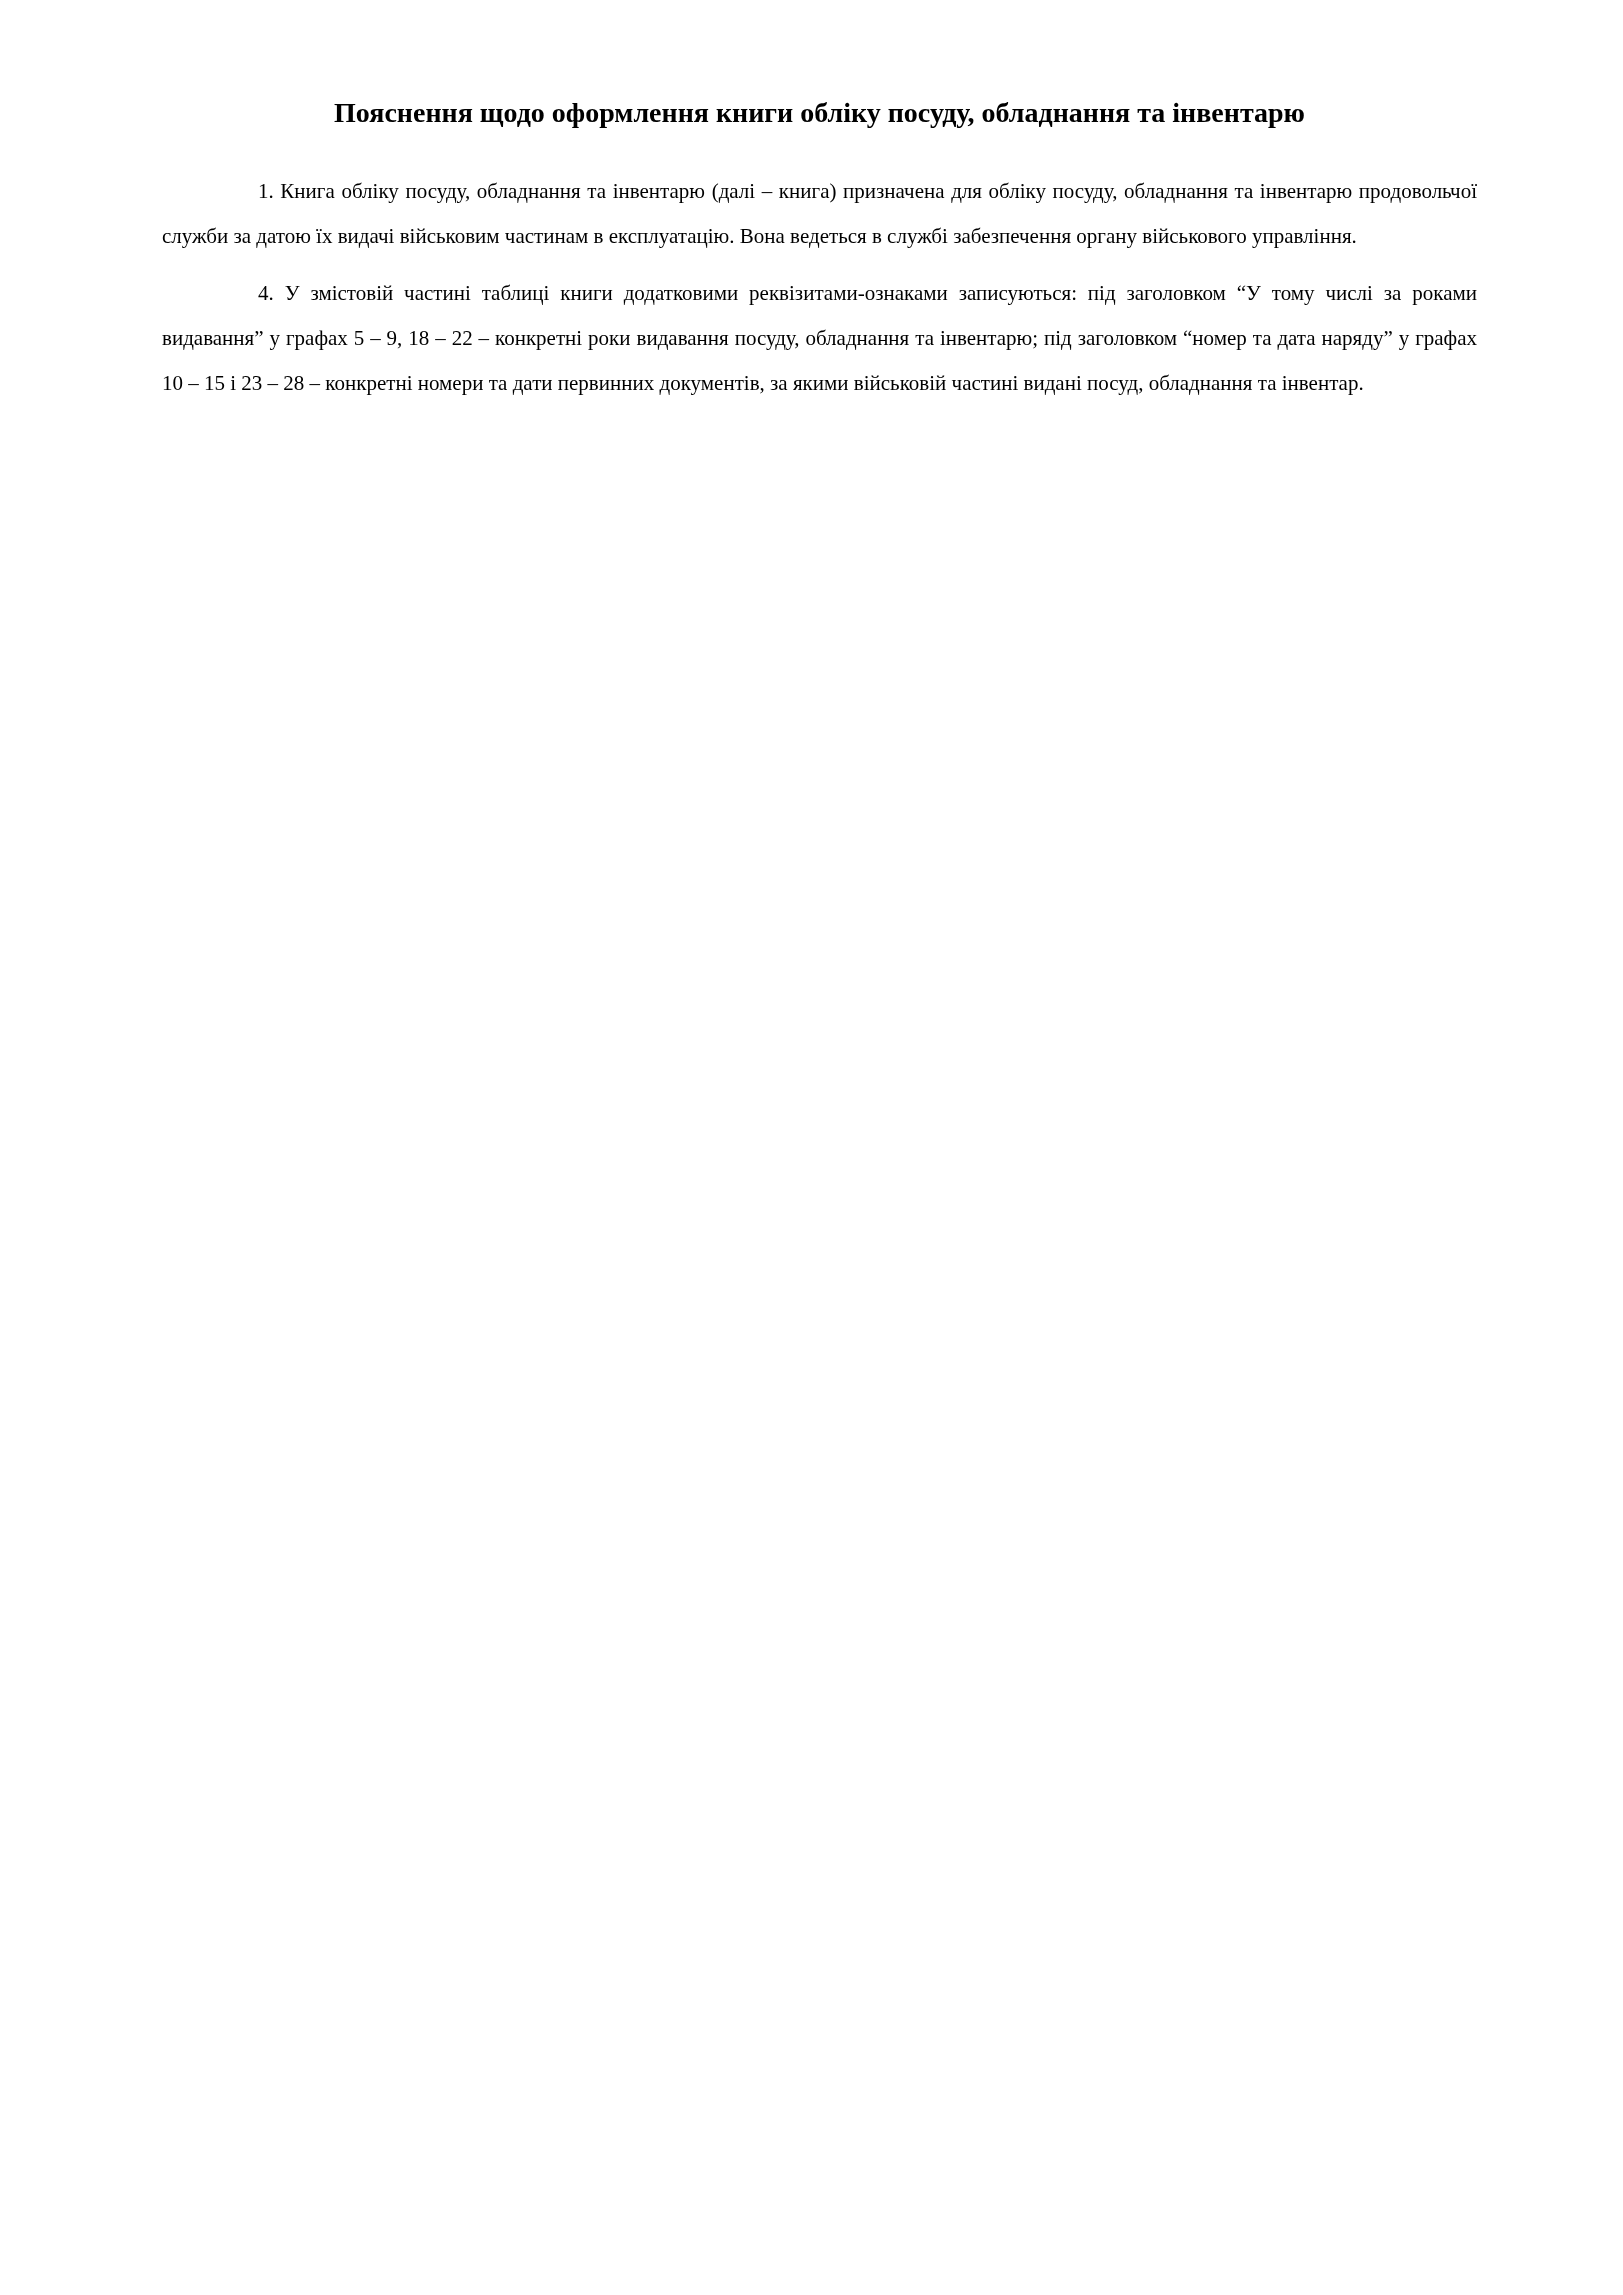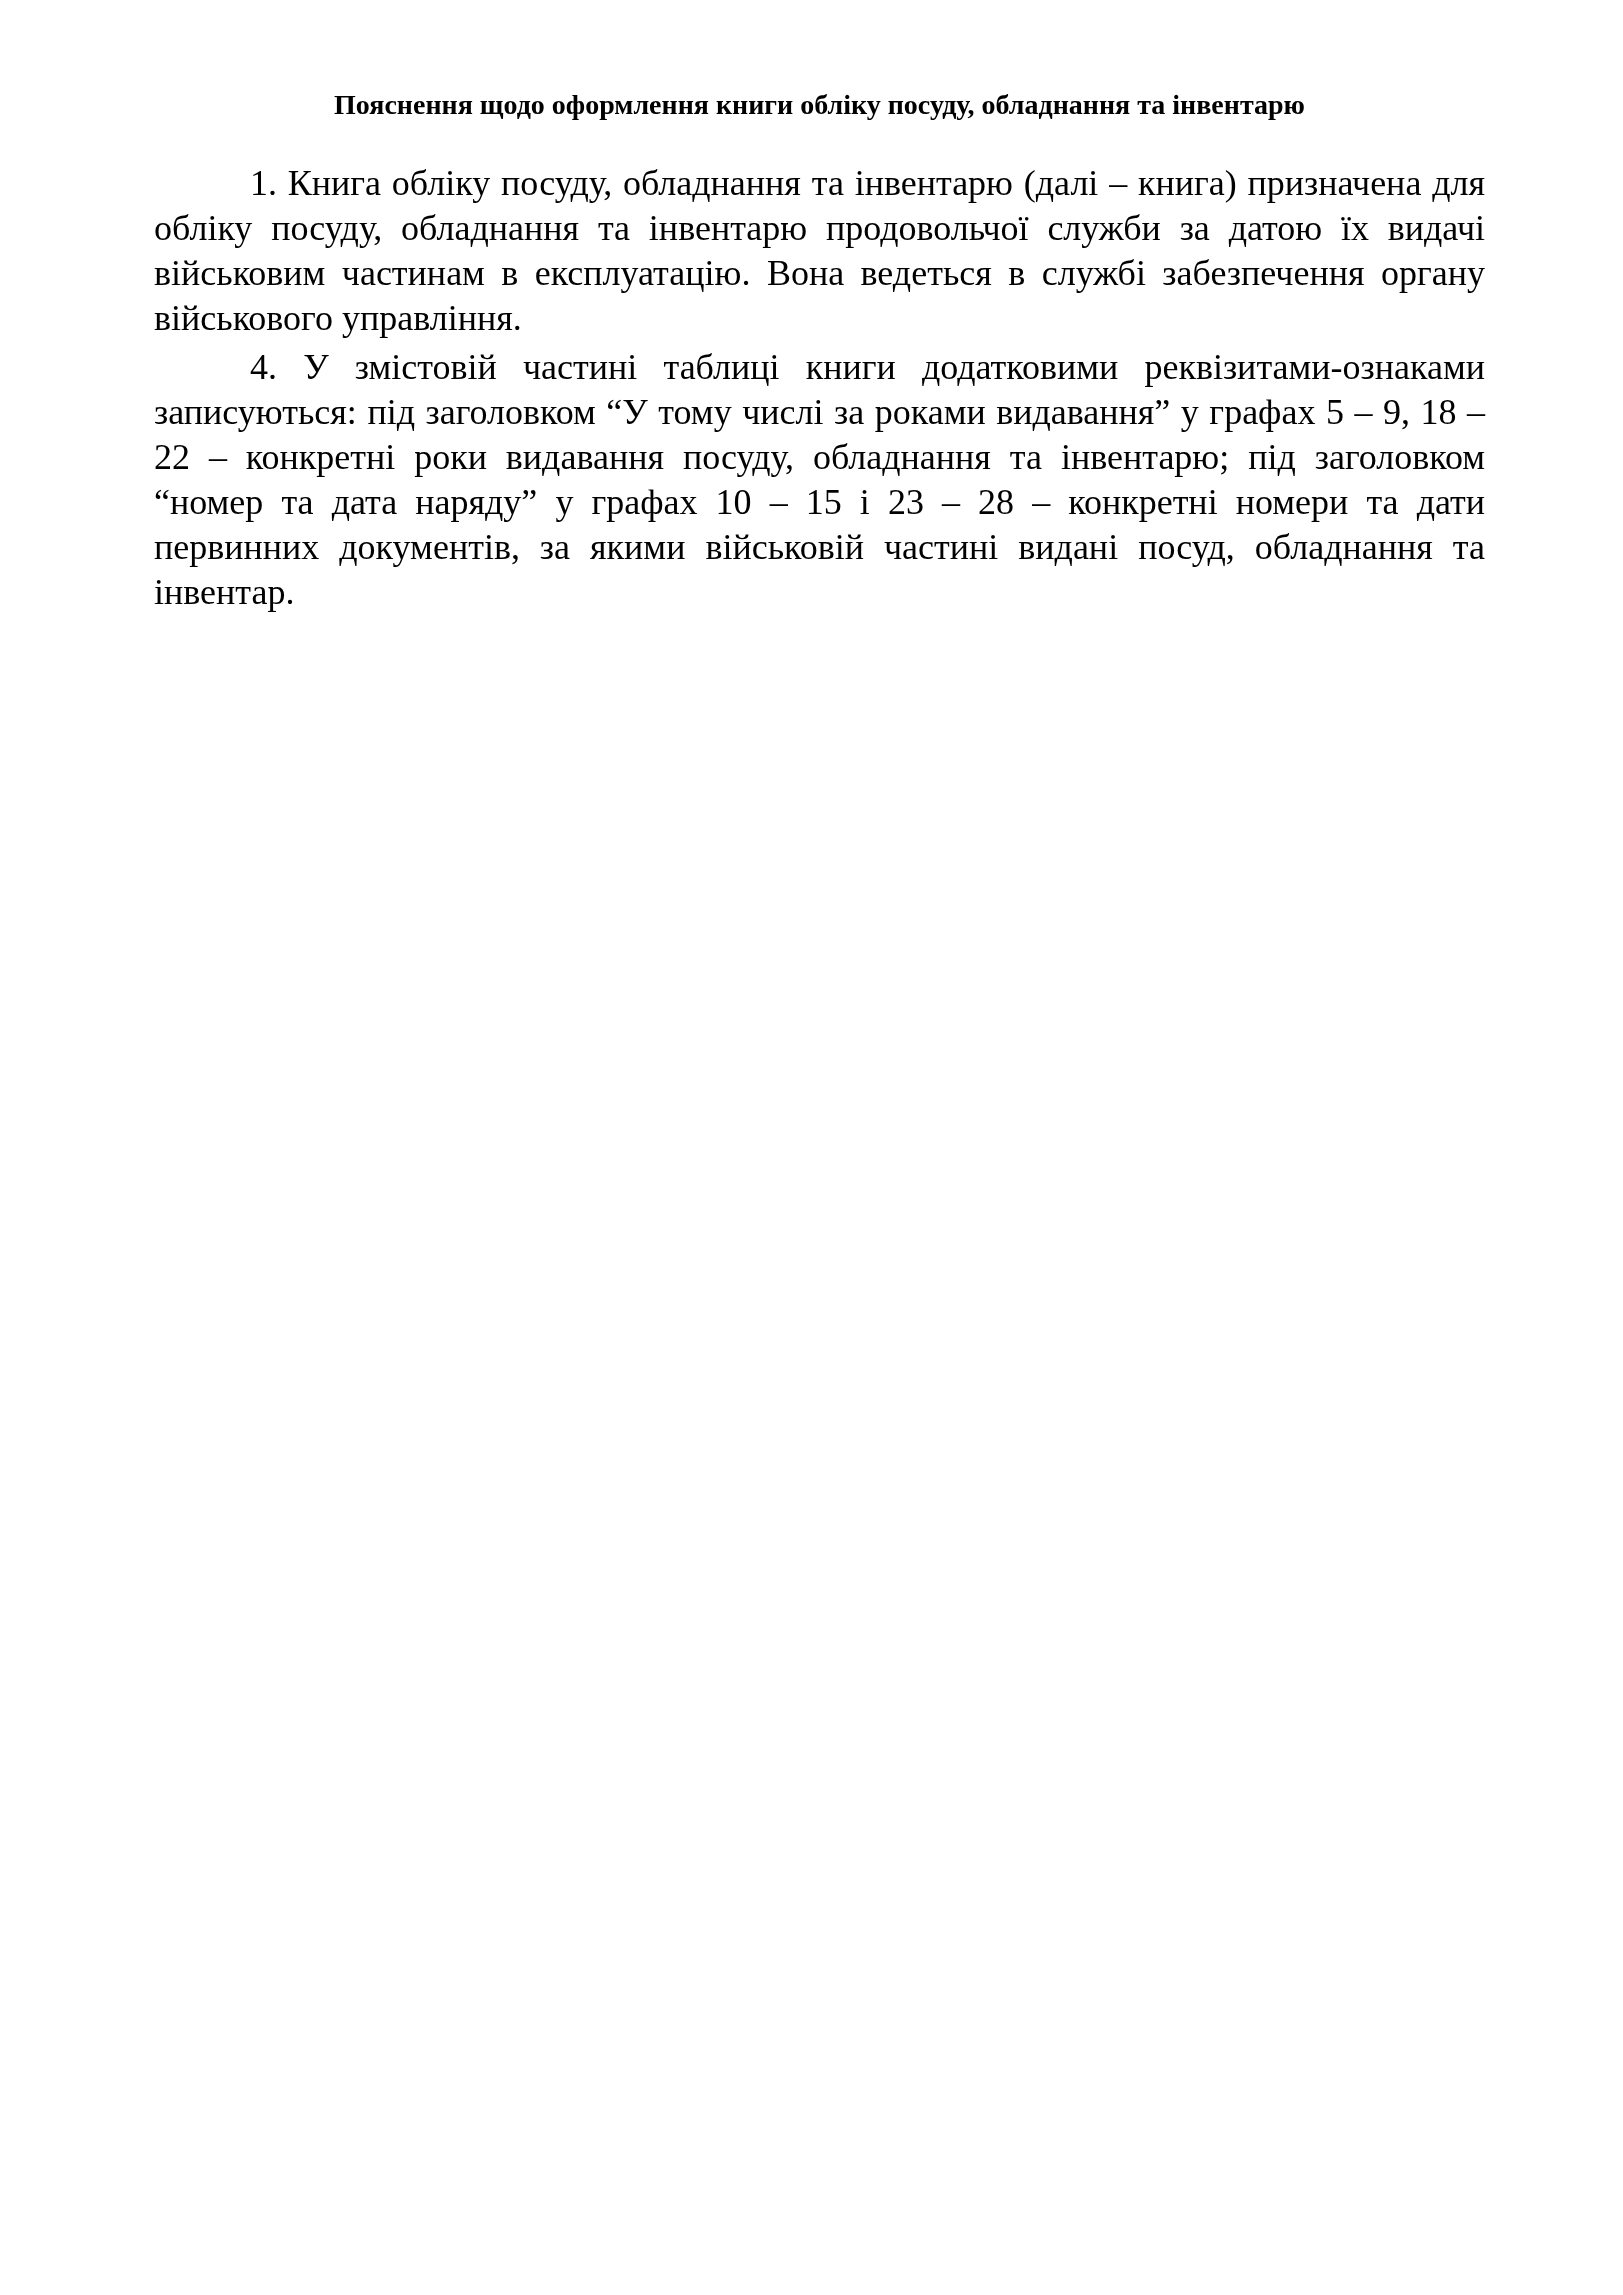--- a/index.html
+++ b/index.html
@@ -23,30 +23,30 @@
   .content {
     position: absolute;
     left: 150px;
     top: 88px;
     width: 1339px;
   }
   .doc-title {
     text-align: center;
     font-size: 28px;
     line-height: 1.22;
-    margin: 0 0 39px 0;
+    margin: 8px 0 39px 0;
     white-space: nowrap;
   }
   .para {
-    font-size: 36px;
+    font-size: 21px;
     line-height: 45px;
     text-align: justify;
     text-justify: inter-word;
     text-indent: 96px;
-    margin: 4px;
+    margin: 12px;
     hyphens: none;
   }
   
   .para::after {
     content: "";
     display: inline-block;
     width: 100%;
   }
   .para.no-stretch::after {
     content: none;

